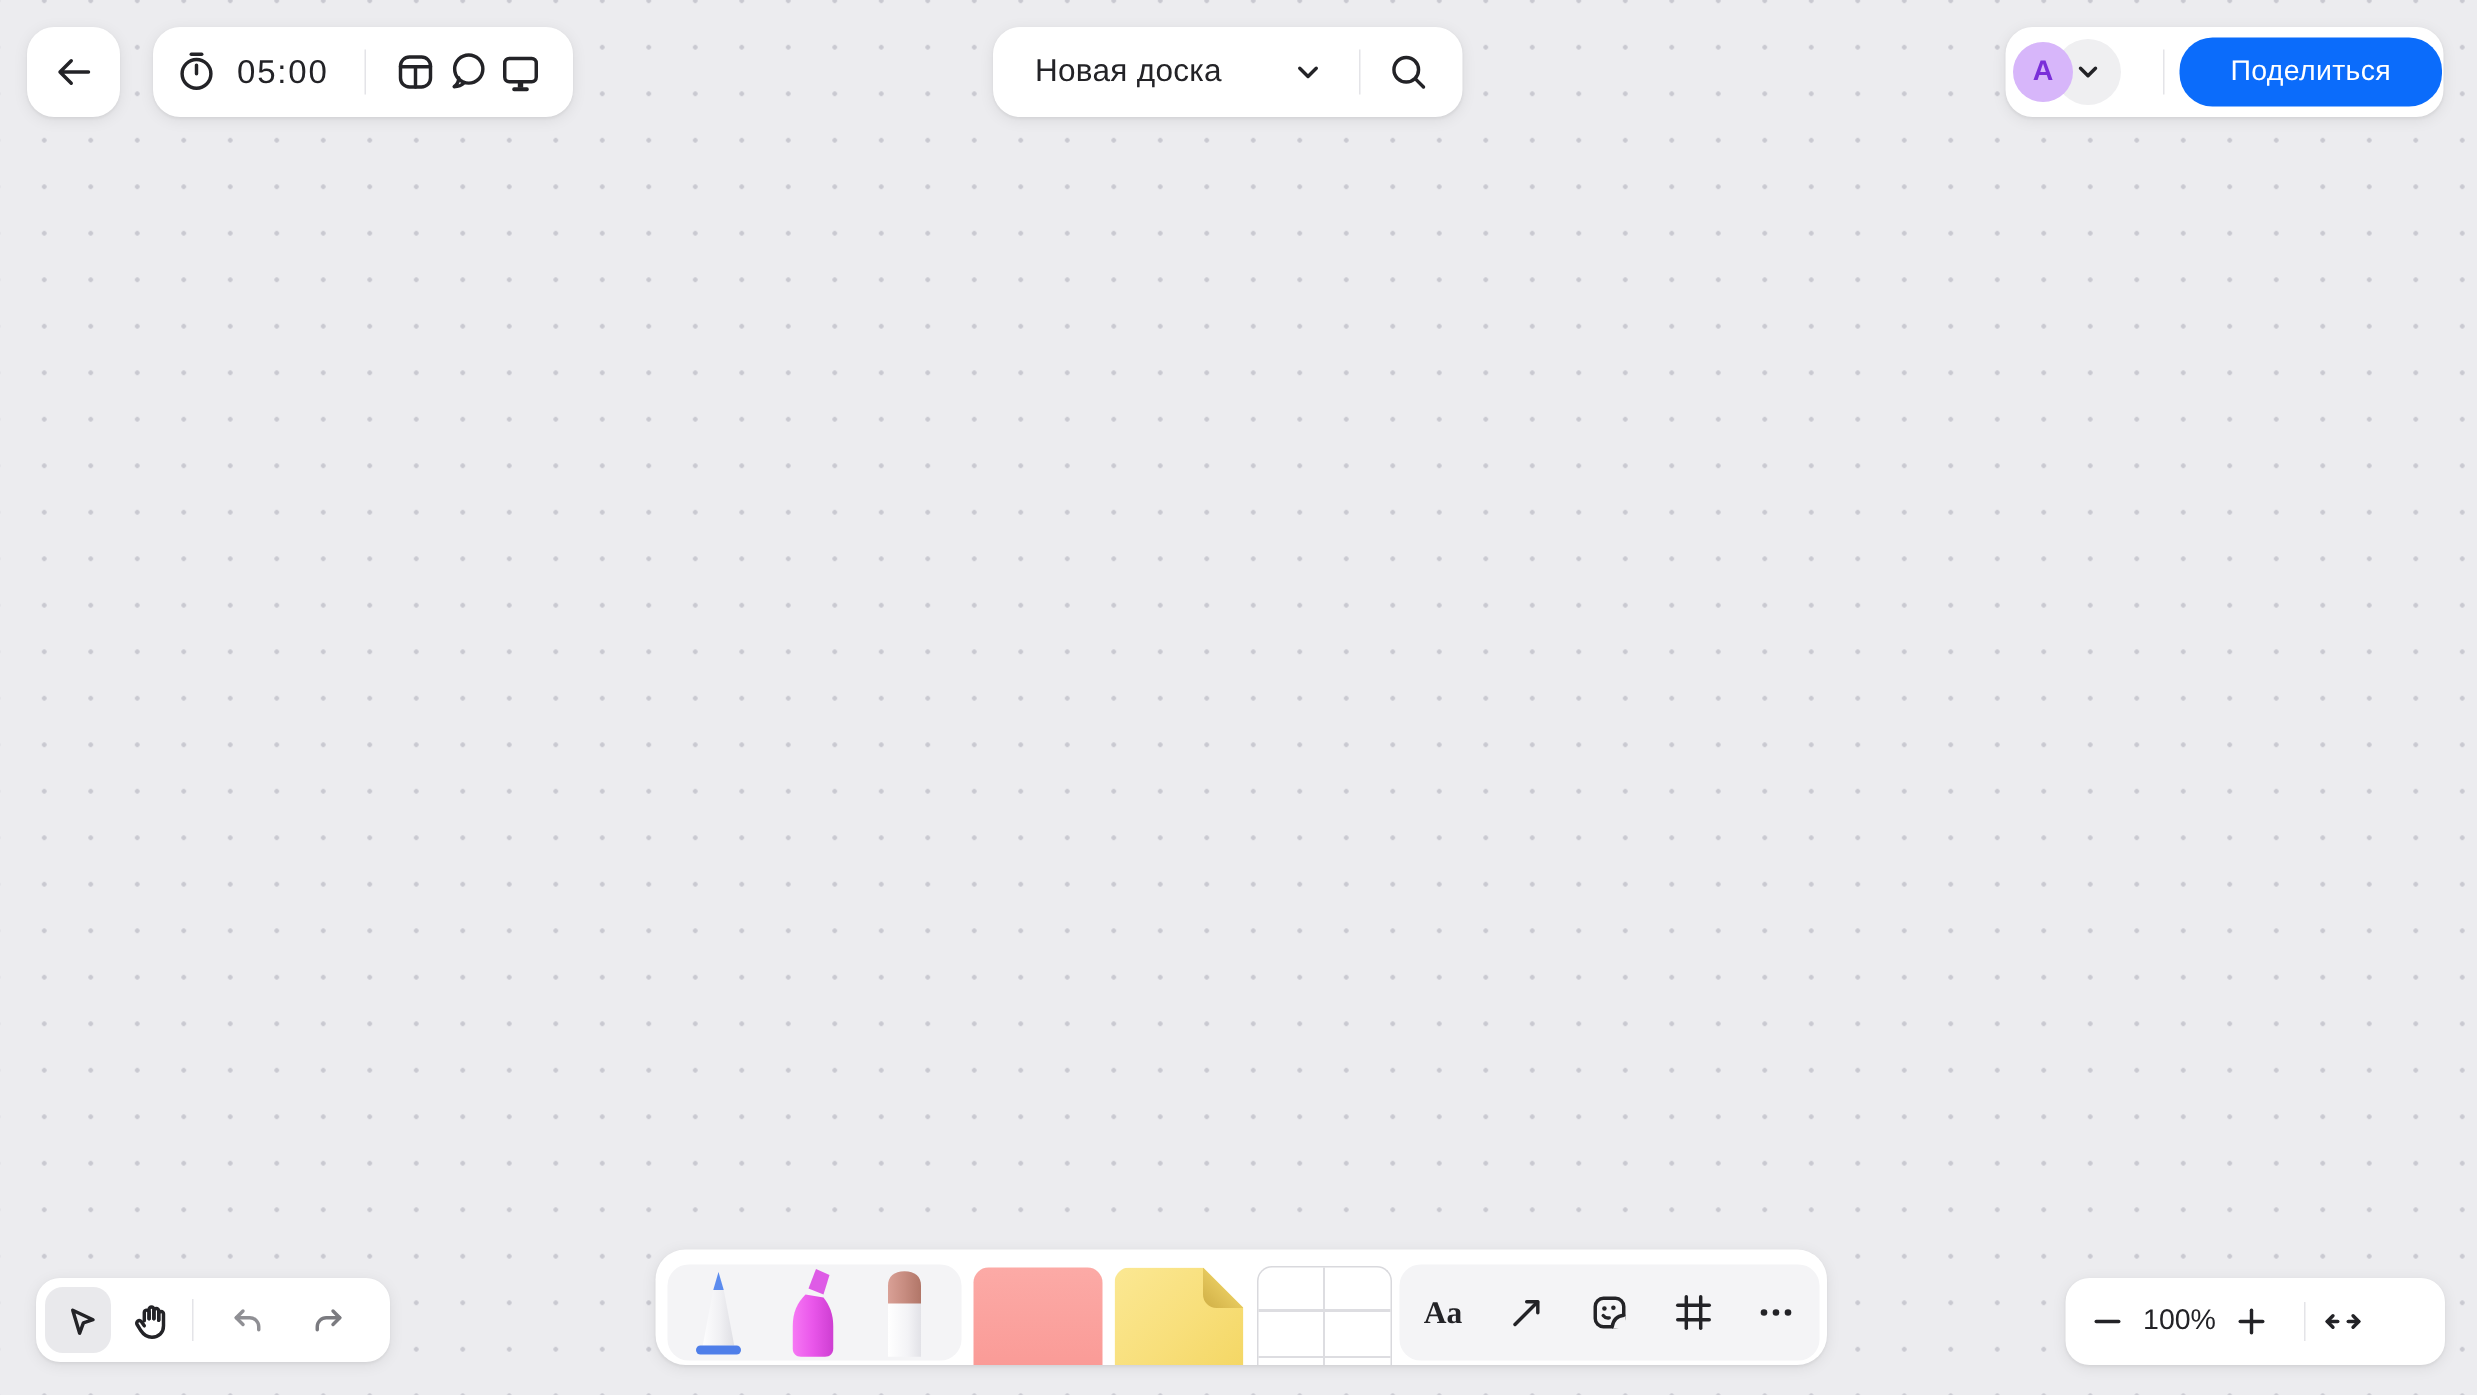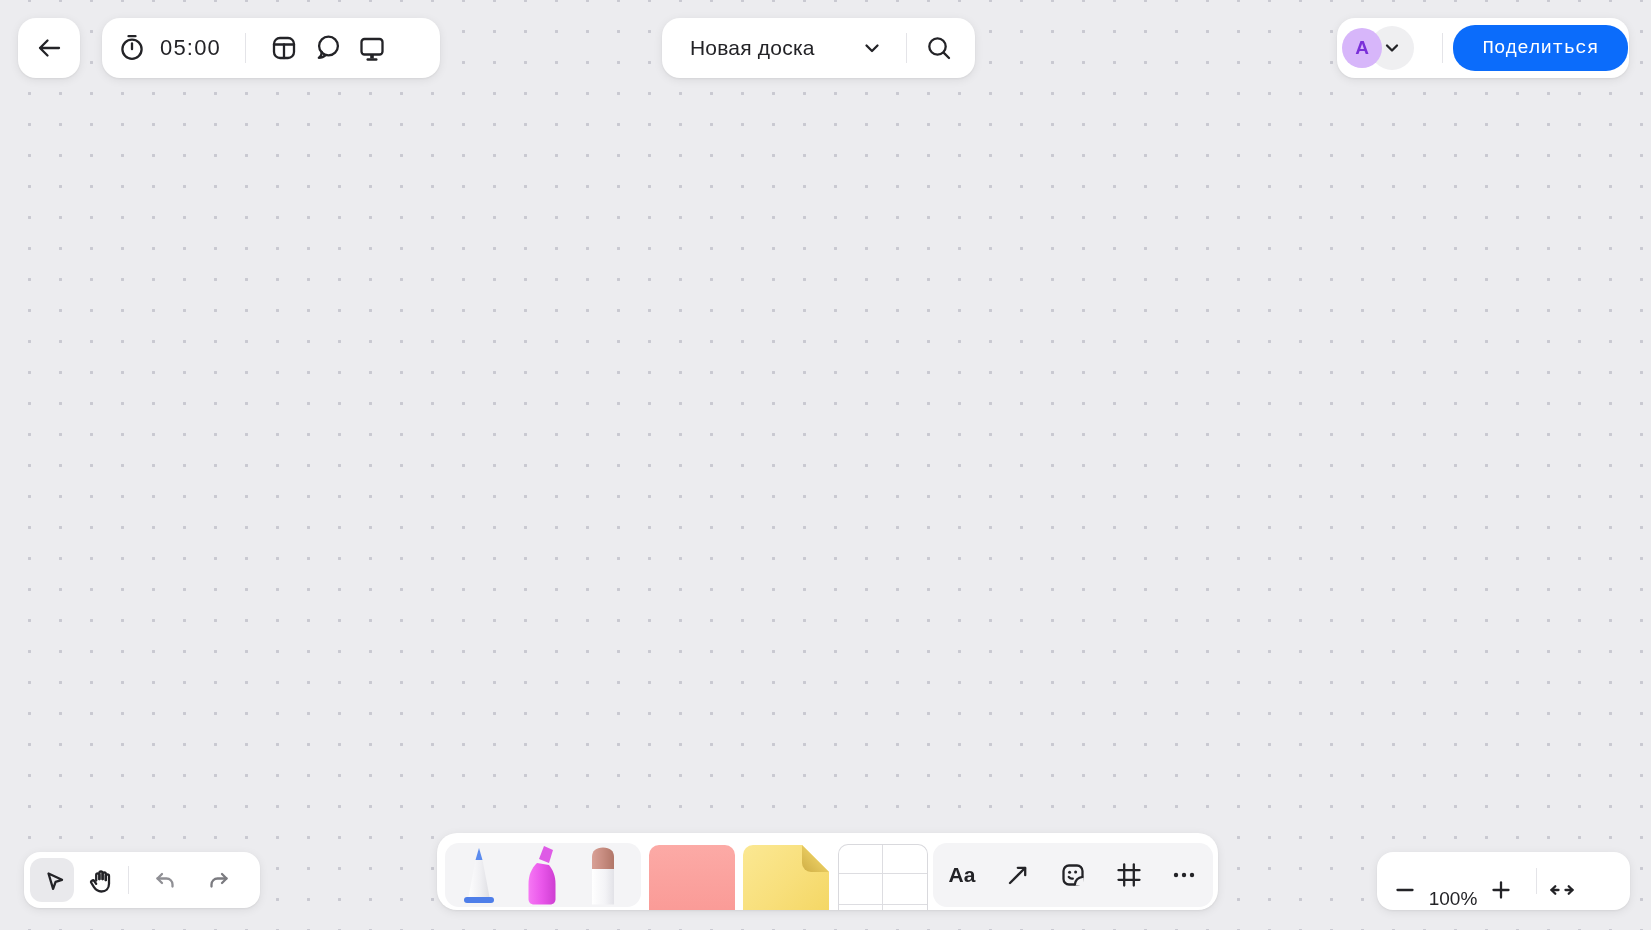--- a/index.html
+++ b/index.html
@@ -17,41 +17,41 @@
     background-position:14px 16px;
     position:relative;
     color:var(--ink);
   }
   .pill{
     position:absolute; background:var(--white); border-radius:18px;
     box-shadow:0 2px 10px rgba(0,0,0,.08), 0 1px 2px rgba(0,0,0,.05);
     display:flex; align-items:center;
   }
   .iconbtn{display:flex;align-items:center;justify-content:center;border:0;background:transparent;
-    width:44px;height:44px;border-radius:12px;cursor:pointer;padding:0;}
+    width:44px;height:44px;border-radius:12px;cursor:pointer;padding:0;font-family:Liberation Serif, serif;}
   .v-div{width:1px;background:var(--divider);align-self:center;}
   svg{display:block;}
   .stroke{fill:none;stroke:var(--ink);stroke-width:2.3;stroke-linecap:round;stroke-linejoin:round;}
 
   
   #back-pill{left:18px;top:18px;width:62px;height:60px;justify-content:center;}
-  #timer-pill{left:102px;top:18px;width:338px;height:60px;padding:0 18px 0 14px;}
+  #timer-pill{left:102px;top:18px;width:280px;height:60px;padding:0 18px 0 14px;}
   #timer-time{font-size:22px;font-weight:500;letter-spacing:1.2px;margin-left:12px;}
   #timer-pill .v-div{height:30px;margin:0 16px 0 24px;}
   #title-pill{left:662px;top:18px;width:313px;height:60px;padding:0 16px 0 28px;}
   #board-title{font-size:21px;font-weight:500;letter-spacing:.2px;white-space:nowrap;}
   #title-pill .v-div{height:30px;margin:0 12px 0 16px;}
   #account-pill{left:1337px;top:18px;width:292px;height:60px;padding-left:5px;}
   .avatar{width:40px;height:40px;border-radius:50%;background:var(--avatar-bg);color:var(--avatar-text);
     display:flex;align-items:center;justify-content:center;font-size:19px;font-weight:700;position:relative;z-index:2;cursor:pointer;}
   .avatar-chevron{width:44px;height:44px;border-radius:50%;background:#EFEFF1;display:flex;align-items:center;
     justify-content:center;margin-left:-12px;position:relative;z-index:1;cursor:pointer;}
   #account-pill .v-div{height:30px;margin:0 0 0 28px;}
   #share-button{margin-left:10px;width:175px;height:46px;border:0;border-radius:22px;background:var(--blue);
-    color:#fff;font-size:19px;font-weight:500;font-family:Liberation Mono, monospace;cursor:pointer;letter-spacing:.2px;}
+    color:#fff;font-size:19px;font-weight:500;font-family:Liberation Sans, sans-serif;cursor:pointer;letter-spacing:.2px;}
 
   
   #select-pill{left:24px;top:852px;width:236px;height:56px;padding:0 6px;border-radius:16px;}
   #select-pill .tile-selected{background:var(--selected);}
   #select-pill .iconbtn{width:44px;height:44px;}
   #select-pill .v-div{height:28px;margin:0 6px;}
 
   
   #tools-pill{left:437px;top:833px;width:781px;height:77px;border-radius:20px;overflow:hidden;display:block;}
   .sub-panel{position:absolute;background:var(--panel);border-radius:14px;}
@@ -73,21 +73,21 @@
     background-image:
       linear-gradient(to right, transparent calc(50% - 1px), #DDDDE1 calc(50% - 1px), #DDDDE1 calc(50% + .5px), transparent calc(50% + .5px)),
       linear-gradient(to bottom, transparent 28px, #DDDDE1 28px, #DDDDE1 29.5px, transparent 29.5px),
       linear-gradient(to bottom, transparent 59px, #DDDDE1 59px, #DDDDE1 60.5px, transparent 60.5px);}
   #shapes-panel{left:496px;top:10px;width:280px;height:64px;display:flex;align-items:center;
     justify-content:space-between;padding:0 6px;}
   #shapes-panel .iconbtn{width:46px;height:46px;}
   #text-tool-label{font-size:21px;font-weight:600;color:var(--ink);}
 
   
-  #zoom-pill{left:1377px;top:852px;width:253px;height:58px;border-radius:16px;padding:0 9px 0 11px;align-items:flex-end;}
+  #zoom-pill{left:1377px;top:852px;width:253px;height:58px;border-radius:16px;padding:0 9px 0 11px;}
   #zoom-pill .iconbtn{width:34px;height:40px;}
   #zoom-value{width:62px;text-align:center;font-size:19px;font-weight:500;cursor:pointer;}
   #zoom-pill .v-div{height:26px;margin:0 4px 0 18px;}
   #fit-button{margin-left:4px;width:40px;}
 </style>
 </head>
 <body>
 
 <div class="pill" id="back-pill">
   <span>

